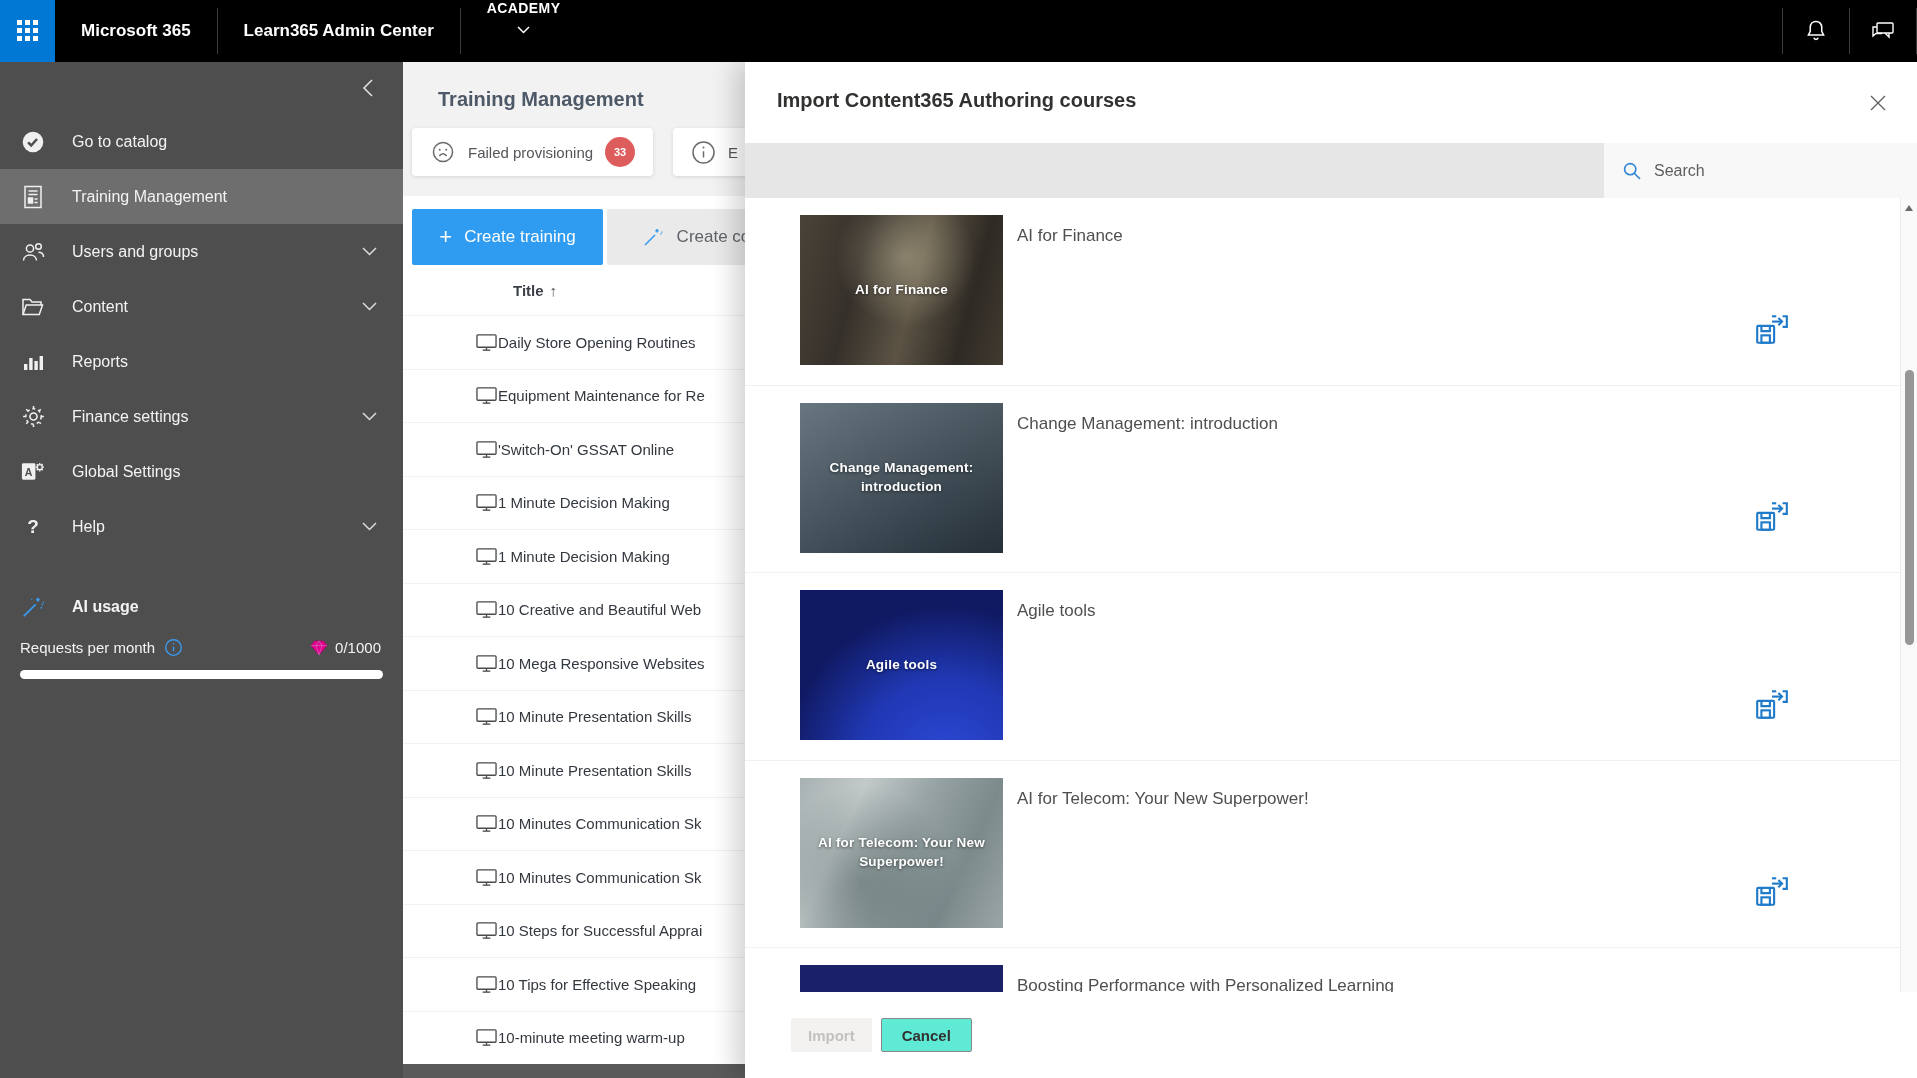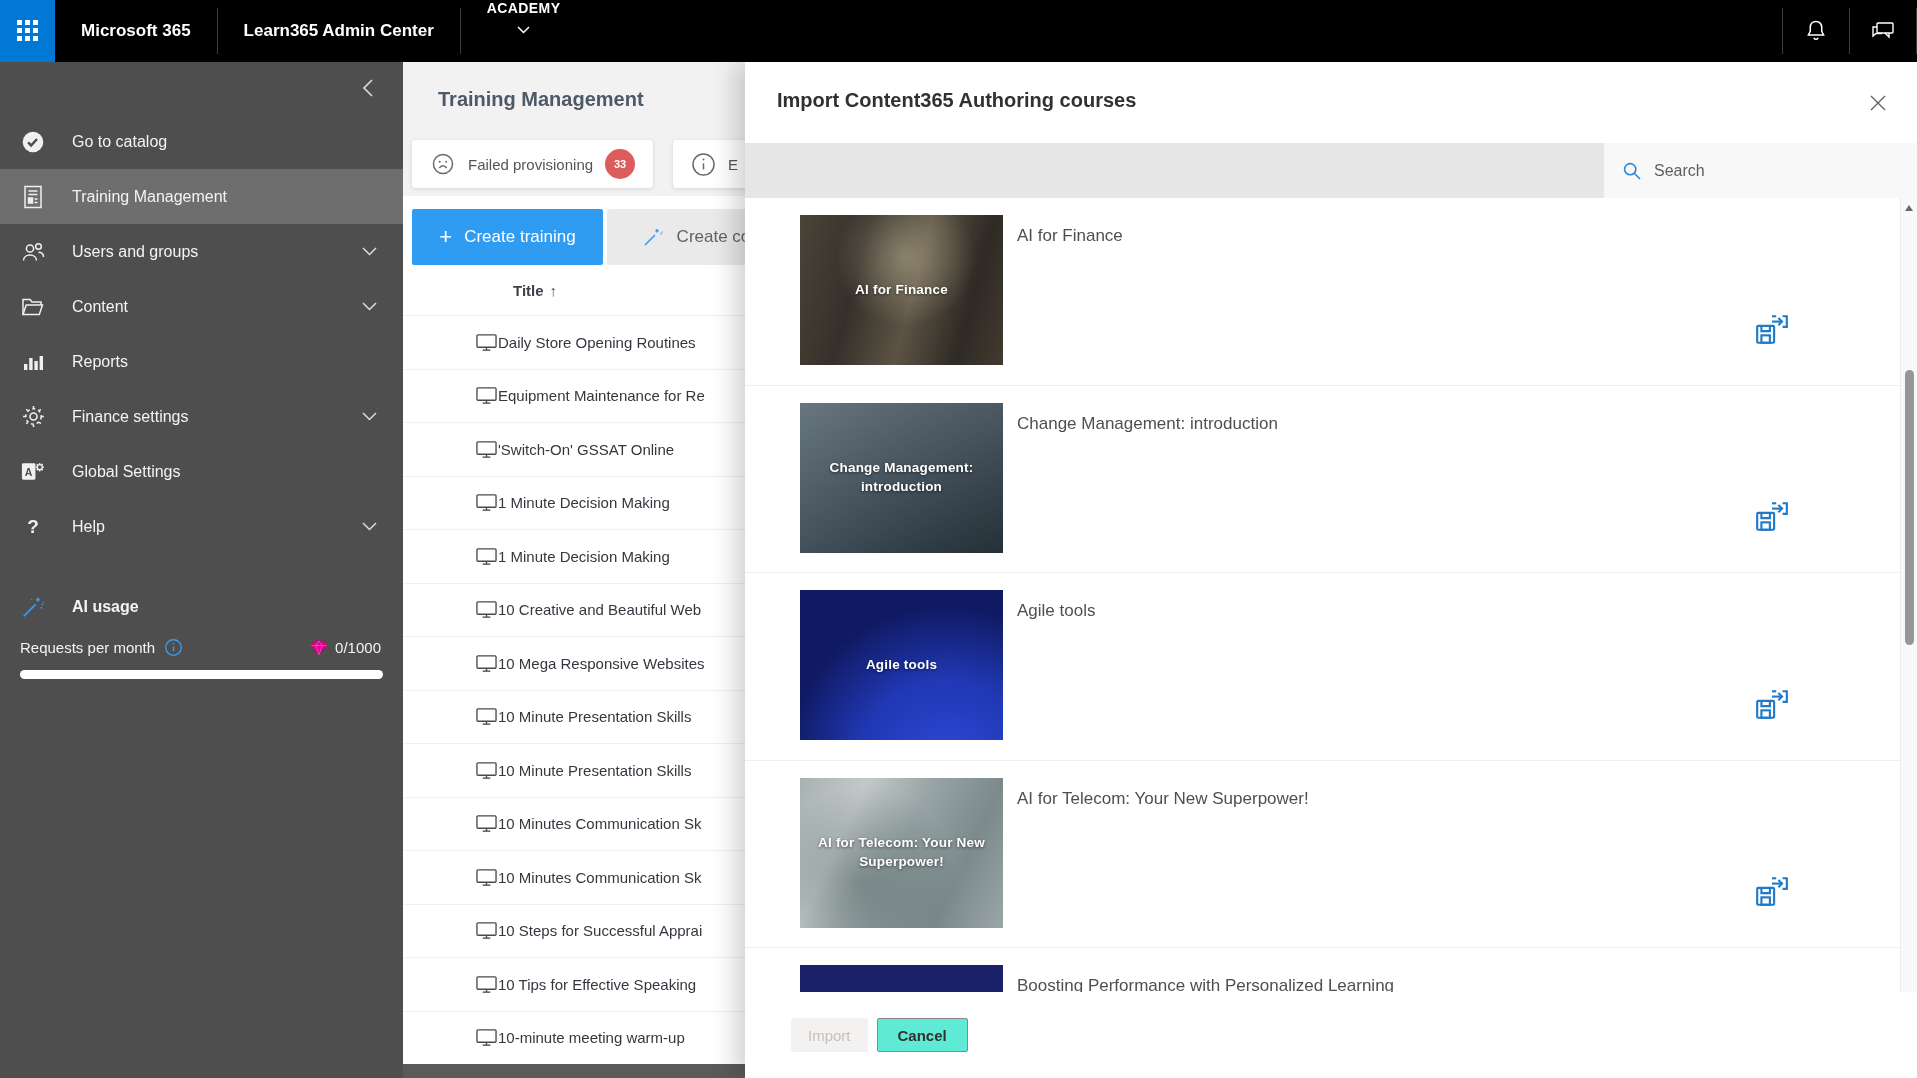--- a/index.html
+++ b/index.html
@@ -36,21 +36,21 @@
   .ai-row .nav-label { font-weight:700; }
   .requests-row { display:flex; align-items:center; padding:6px 22px 0 20px; font-size:15px; }
   .requests-label { display:flex; align-items:center; gap:9px; }
   .requests-value { margin-left:auto; display:flex; align-items:center; gap:7px; font-size:15px; }
   .progress-track { margin:13px 20px 0 20px; height:9px; border-radius:5px; background:#fff; overflow:hidden; }
   .progress-fill { height:100%; background:#2f9bf1; width:0; }
 
   
   .main { position:fixed; top:62px; left:403px; right:0; bottom:0; background:#f2f2f2; z-index:5; }
   .page-title { margin:26px 0 0 35px; font-size:20px; font-weight:700; color:#4e5968; }
-  .badge-row { position:absolute; top:78px; left:9px; display:flex; gap:20px; }
+  .badge-row { position:absolute; top:66px; left:9px; display:flex; gap:20px; }
   .badge-card { height:48px; background:#fff; border-radius:4px; box-shadow:0 1px 4px rgba(0,0,0,.12); display:flex; align-items:center; padding:0 18px; gap:12px; cursor:pointer; }
   .badge-label { font-size:15px; color:#55565a; }
   .count-pill { min-width:30px; height:30px; border-radius:15px; background:#dd5c5c; color:#fff; font-size:11px; font-weight:700; display:flex; align-items:center; justify-content:center; padding:0 6px; }
   .badge-card.cut { width:260px; }
   .content-panel { position:absolute; top:134px; left:0; right:0; height:930px; background:#fff; }
   .btn-row { display:flex; padding:13px 0 0 9px; gap:4px; }
   .btn-primary { height:56px; min-width:191px; background:#2f9bf1; color:#fff; border:none; border-radius:2px; font-size:17px; font-family:inherit; display:flex; align-items:center; justify-content:center; gap:12px; cursor:pointer; }
   .btn-secondary { height:56px; min-width:210px; background:#eaeaea; color:#5f6368; border:none; border-radius:2px; font-size:17px; font-family:inherit; display:flex; align-items:center; justify-content:center; gap:12px; cursor:pointer; }
   .table-header { height:50px; display:flex; align-items:center; padding-left:110px; font-size:15px; font-weight:700; color:#3c4048; gap:6px; }
   .sort-arrow { font-weight:400; color:#55565a; }
@@ -86,21 +86,21 @@
   .thumb-telecom { background:
       radial-gradient(circle at 30% 70%, rgba(40,60,60,.35), rgba(40,60,60,0) 55%),
       linear-gradient(115deg,#a8b1b2 0%,#c2c9c9 25%,#97a3a4 50%,#7c8a8c 75%,#9aa5a6 100%); }
   .thumb-navy { background:#1a2168; }
   .course-title { margin:11px 0 0 14px; font-size:17px; color:#4f4f4f; }
   .import-icon-btn { position:absolute; right:127px; bottom:38px; width:36px; height:36px; color:#1f7ac9; cursor:pointer; }
   .vscroll { position:absolute; top:0; right:0; bottom:0; width:17px; background:#f9f9f9; border-left:1px solid #ececec; }
   .vscroll-up { position:absolute; top:7px; left:4px; width:0; height:0; border-left:4.5px solid transparent; border-right:4.5px solid transparent; border-bottom:6px solid #6a6a6a; }
   .vscroll-thumb { position:absolute; top:172px; left:4px; width:9px; height:275px; border-radius:5px; background:#969696; }
   .modal-footer { height:86px; display:flex; align-items:center; padding-left:46px; gap:9px; background:#fff; }
-  .btn-import-disabled { height:34px; padding:0 17px; background:#f3f2f1; color:#c3c1bf; border:none; border-radius:2px; font-size:15px; font-weight:400; font-family:inherit; }
+  .btn-import-disabled { height:34px; padding:0 17px; background:#f3f2f1; color:#c3c1bf; border:none; border-radius:2px; font-size:15px; font-weight:700; font-family:inherit; }
   .btn-cancel { height:34px; padding:0 20px; background:#5eead4; color:#323130; border:1px solid #8a8886; border-radius:2px; font-size:15px; font-weight:700; font-family:inherit; cursor:pointer; }
 </style>
 </head>
 <body>
 
 <div class="topbar">
   <div class="waffle-btn">
     <span>
         <svg width="22" height="22" viewBox="0 0 22 22" fill="#fff">
           <rect x="0" y="0" width="5" height="5"></rect>

